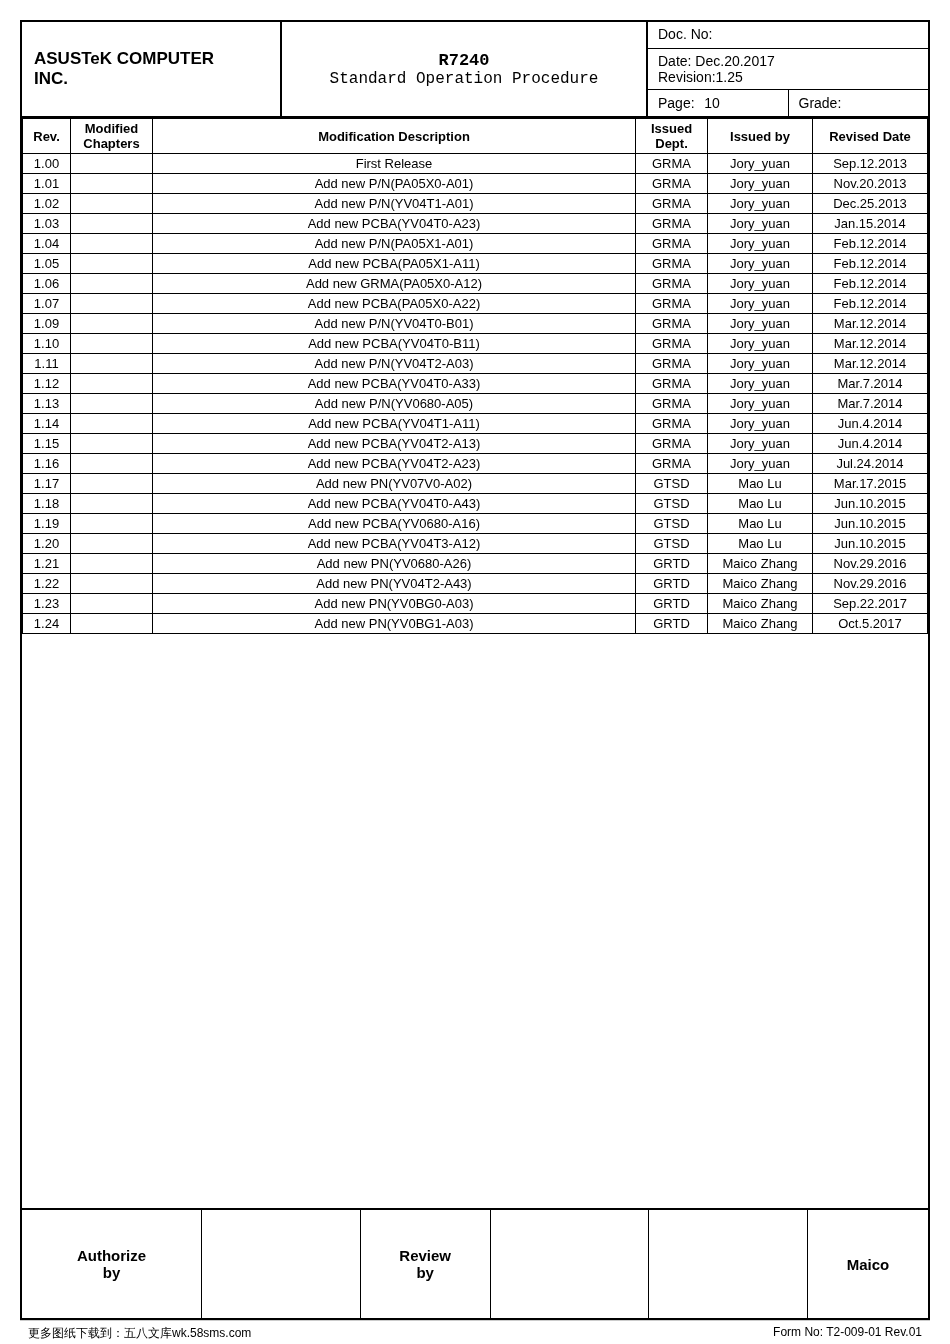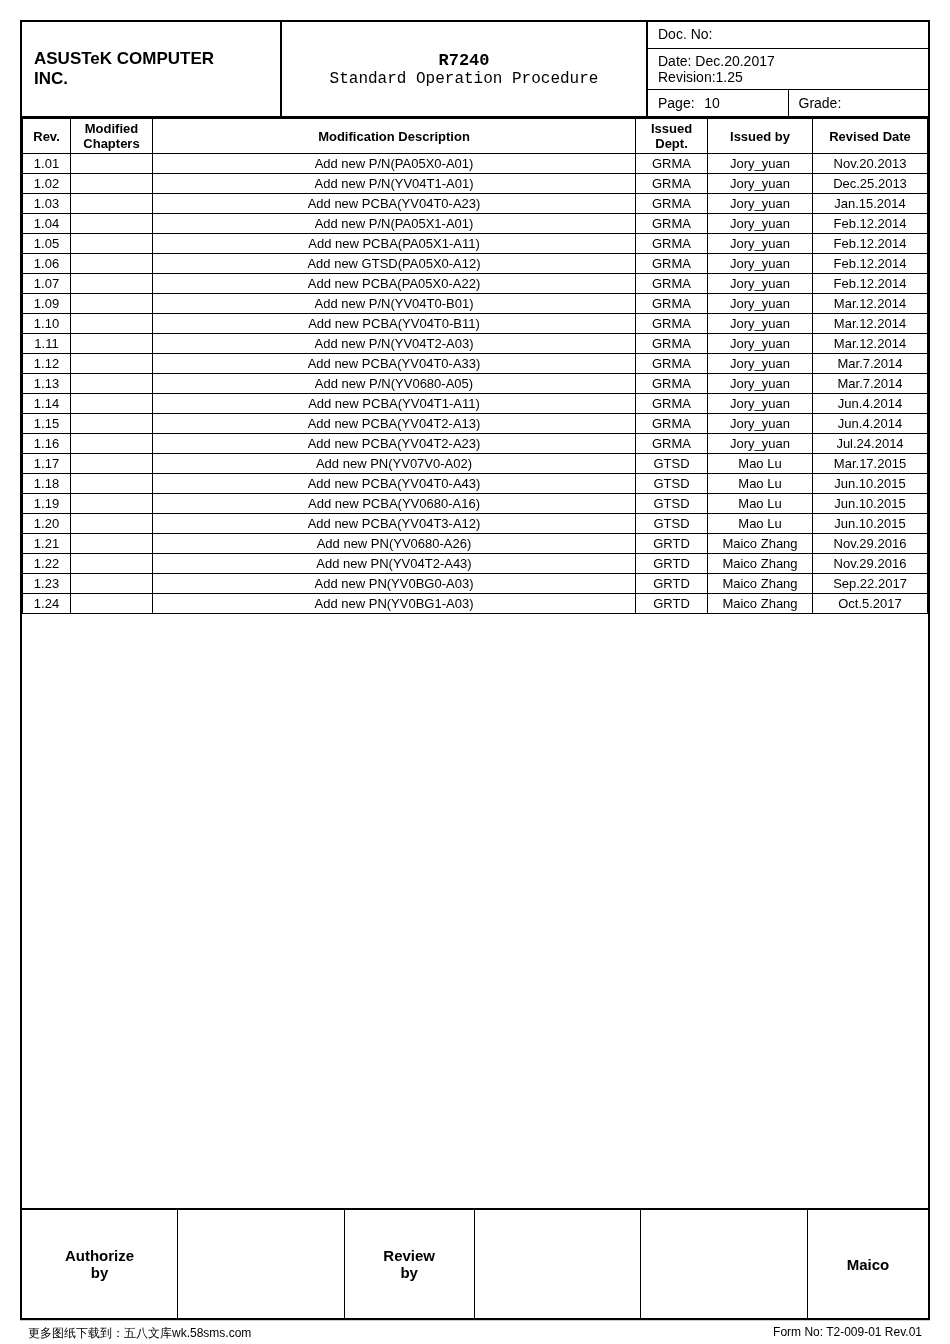--- a/index.html
+++ b/index.html
@@ -100,21 +100,21 @@
       align-items: center;
       justify-content: center;
       font-weight: bold;
       font-size: 15px;
       font-family: Arial, sans-serif;
       text-align: center;
     }
     .footer-auth-cell:last-child {
       border-right: none;
     }
-    .footer-auth-cell.authorize { width: 156px; }
+    .footer-auth-cell.authorize { width: 180px; }
     .footer-auth-cell.authorize-space { flex: 1; }
     .footer-auth-cell.review { width: 130px; }
     .footer-auth-cell.review-space { flex: 1; }
     .footer-auth-cell.originator { width: 130px; }
     .footer-auth-cell.originator-space { flex: 1; }
     .footer-auth-cell.maico-name { width: 120px; }
     
     .bottom-bar {
       display: flex;
       justify-content: space-between;
@@ -178,20 +178,28 @@
         <tr>
           <th style="width:48px;">Rev.</th>
           <th style="width:82px;">Modified<br>Chapters</th>
           <th>Modification Description</th>
           <th style="width:72px;">Issued<br>Dept.</th>
           <th style="width:105px;">Issued by</th>
           <th style="width:115px;">Revised Date</th>
         </tr>
       </thead>
       <tbody id="table-body">
+      <tr>
+            <td style="text-align: center;">1.00</td>
+            <td style="text-align: center;"></td>
+            <td style="text-align: center;">First Release</td>
+            <td style="text-align: center;">GRMA</td>
+            <td style="text-align: center;">Jory_yuan</td>
+            <td style="text-align: center;">Sep.12.2013</td>
+          </tr>
           <tr>
             <td style="text-align: center;">1.01</td>
             <td style="text-align: center;"></td>
             <td style="text-align: center;">Add new P/N(PA05X0-A01)</td>
             <td style="text-align: center;">GRMA</td>
             <td style="text-align: center;">Jory_yuan</td>
             <td style="text-align: center;">Nov.20.2013</td>
           </tr>
           <tr>
             <td style="text-align: center;">1.02</td>
@@ -221,21 +229,21 @@
             <td style="text-align: center;">1.05</td>
             <td style="text-align: center;"></td>
             <td style="text-align: center;">Add new PCBA(PA05X1-A11)</td>
             <td style="text-align: center;">GRMA</td>
             <td style="text-align: center;">Jory_yuan</td>
             <td style="text-align: center;">Feb.12.2014</td>
           </tr>
           <tr>
             <td style="text-align: center;">1.06</td>
             <td style="text-align: center;"></td>
-            <td style="text-align: center;">Add new GTSD(PA05X0-A12)</td>
+            <td style="text-align: center;">Add new GRMA(PA05X0-A12)</td>
             <td style="text-align: center;">GRMA</td>
             <td style="text-align: center;">Jory_yuan</td>
             <td style="text-align: center;">Feb.12.2014</td>
           </tr>
           <tr>
             <td style="text-align: center;">1.07</td>
             <td style="text-align: center;"></td>
             <td style="text-align: center;">Add new PCBA(PA05X0-A22)</td>
             <td style="text-align: center;">GRMA</td>
             <td style="text-align: center;">Jory_yuan</td>

